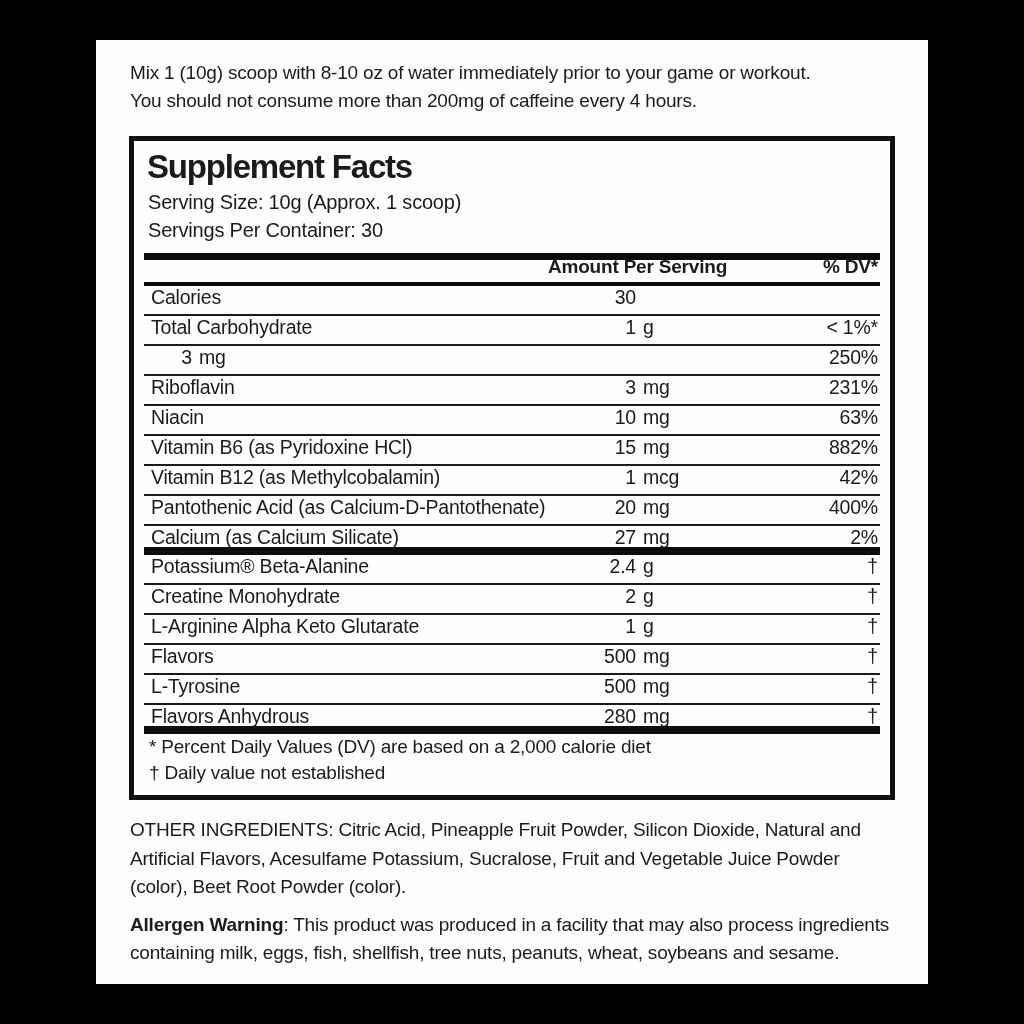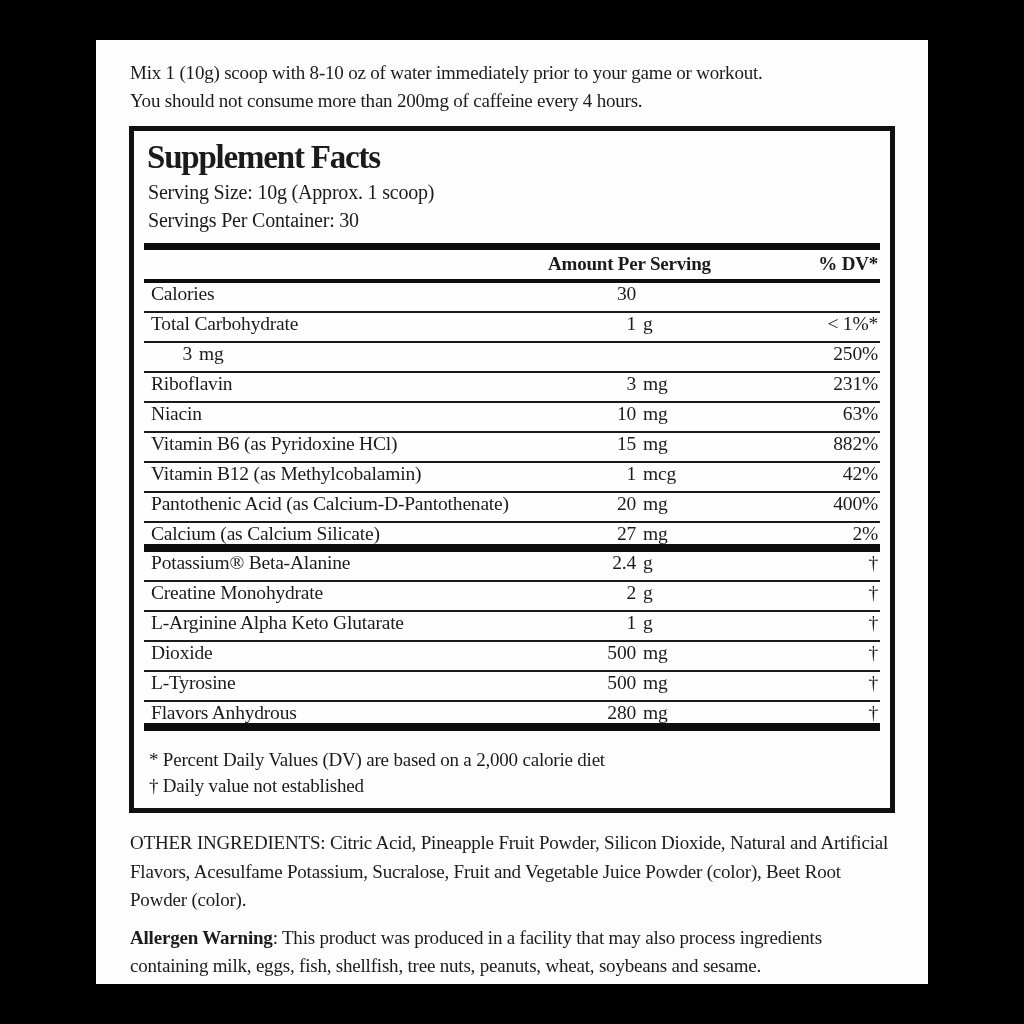--- a/index.html
+++ b/index.html
@@ -9,30 +9,29 @@
     font-family: "Liberation Sans", sans-serif;
     overflow: hidden;
   }
   .panel {
     position: absolute;
     left: 96px; top: 40px;
     width: 832px; height: 944px;
     background: #fdfdfd;
     color: #1b1b1b;
     letter-spacing: -0.2px;
-    font-family: Liberation Serif, serif;
   }
   .directions {
     padding: 19px 26px 0 34px;
     font-size: 19px;
     line-height: 28px;
     white-space: nowrap;
   }
   .sf-box {
-    margin: 11px 33px 0 33px;
+    margin: 21px 33px 0 33px;
     border: 5px solid #101010;
     padding: 0 10px 7px 10px;
     background: #fefefe;
   }
   .sf-title {
     font-size: 33px;
     line-height: 40px;
     font-weight: 700;
     letter-spacing: -1.2px;
     padding: 6px 0 1px 3px;
@@ -42,42 +41,42 @@
     line-height: 28px;
     padding-left: 4px;
   }
   .bar { background: #0d0d0d; width: 100%; }
   .bar-top { height: 7px; margin-top: 9px; }
   .bar-underhdr { height: 4px; }
   .bar-mid { height: 8px; }
   .bar-bottom { height: 8px; }
   .sf-header {
     position: relative;
-    height: 29px;
+    height: 22px;
     font-size: 19px;
     font-weight: 700;
   }
   .hdr-amount { position: absolute; left: 404px; bottom: 4px; }
   .hdr-dv { position: absolute; right: 2px; bottom: 4px; }
   .row {
     display: flex;
     align-items: flex-start;
     height: 28px;
     border-bottom: 2px solid #1a1a1a;
     font-size: 19.5px;
   }
   .rows .row:last-child { border-bottom: none; height: 21px; }
   .row .lbl { width: 437px; padding-left: 7px; white-space: nowrap; }
   .row .num { width: 48px; text-align: right; white-space: nowrap; }
   .row .unit { margin-left: 7px; width: 56px; white-space: nowrap; }
   .row .dv { flex: 1; text-align: right; padding-right: 2px; white-space: nowrap; }
   .footnotes {
     font-size: 19px;
     line-height: 26px;
-    padding: 16px 0 2px 5px;
+    padding: 0 0 2px 5px;
   }
   .other {
     margin: 16px 26px 0 34px;
     font-size: 19px;
     line-height: 28.5px;
   }
   .allergen {
     margin: 9px 26px 0 34px;
     font-size: 19px;
     line-height: 28.5px;
@@ -180,21 +179,21 @@
         <span class="unit">g</span>
         <span class="dv">†</span>
       </div>
       <div class="row">
         <span class="lbl">L-Arginine Alpha Keto Glutarate</span>
         <span class="num">1</span>
         <span class="unit">g</span>
         <span class="dv">†</span>
       </div>
       <div class="row">
-        <span class="lbl">Dioxide</span>
+        <span class="lbl">Flavors</span>
         <span class="num">500</span>
         <span class="unit">mg</span>
         <span class="dv">†</span>
       </div>
       <div class="row">
         <span class="lbl">L-Tyrosine</span>
         <span class="num">500</span>
         <span class="unit">mg</span>
         <span class="dv">†</span>
       </div>

